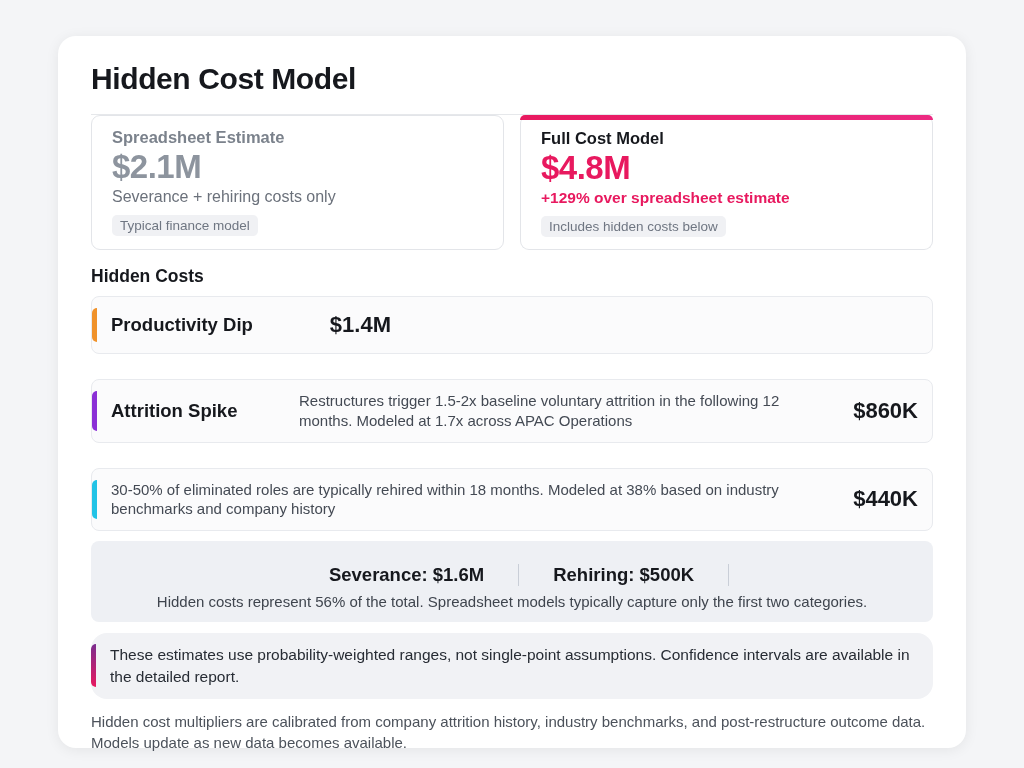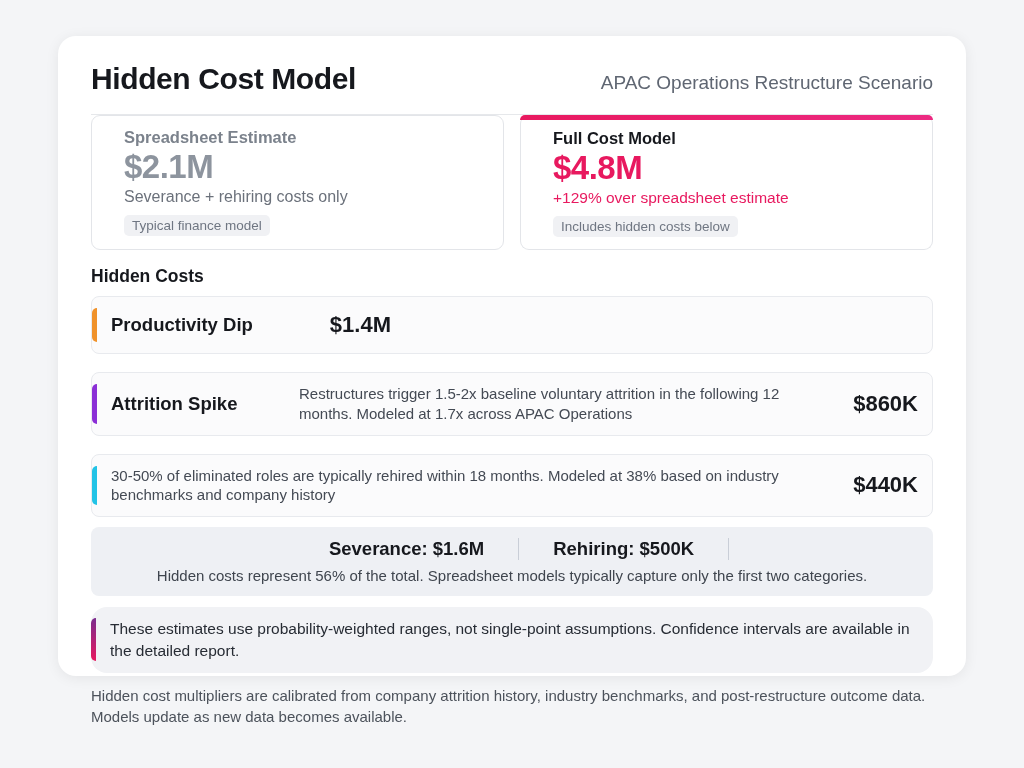--- a/index.html
+++ b/index.html
@@ -5,21 +5,21 @@
   * { box-sizing: border-box; margin: 0; padding: 0; }
   html, body {
     width: 1024px; height: 768px;
     background: #f4f5f7;
     font-family: "Liberation Sans", sans-serif;
     overflow: hidden;
   }
   .card {
     position: absolute;
     left: 58px; top: 36px;
-    width: 908px; height: 640px;
+    width: 908px; height: 712px;
     background: #ffffff;
     border-radius: 18px;
     box-shadow: 0 2px 14px rgba(0,0,0,0.07);
     padding: 26px 33px 0 33px;
   }
   
   .header {
     display: flex;
     align-items: baseline;
     justify-content: space-between;
@@ -45,21 +45,21 @@
   }
   
   .compare {
     display: flex;
     gap: 16px;
   }
   .cmp {
     flex: 1;
     border: 1px solid #e3e5e9;
     border-radius: 9px;
-    padding: 12px 14px 12px 32px;
+    padding: 12px 14px 12px 20px;
     position: relative;
     background: #fff;
     min-height: 132px;
   }
   .cmp.full {
     border-top: none;
     padding-top: 14px;
   }
   .cmp.full::before {
     content: "";
@@ -82,32 +82,32 @@
     color: #8d949e;
     letter-spacing: -0.5px;
     line-height: 1.12;
   }
   .cmp.full .cmp-value { color: #e8195f; }
   .cmp-desc {
     font-size: 16px;
     color: #6b717b;
     margin-top: 2px;
   }
-  .cmp.full .cmp-desc { color: #e8195f; font-weight: normal; font-size: 15.5px;}
+  .cmp.full .cmp-desc { color: #e8195f; font-weight: bold; font-size: 15.5px;}
   .cmp-tag {
     display: inline-block;
     margin-top: 9px;
     font-size: 13.5px;
     color: #6f7682;
     background: #f0f1f4;
     border-radius: 5px;
     padding: 3px 8px;
   }
   
-  .rows { display: flex; flex-direction: column; gap: 18px; }
+  .rows { display: flex; flex-direction: column; gap: 25px; }
   .row {
     display: flex;
     align-items: center;
     background: #fbfbfc;
     border: 1px solid #e8eaee;
     border-radius: 8px;
     padding: 11px 14px 11px 0;
     min-height: 58px;
     position: relative;
     overflow: hidden;
@@ -146,20 +146,21 @@
     margin-top: 10px;
     background: #eef0f4;
     border-radius: 8px;
     padding: 11px 14px 12px 14px;
   }
   .totals-line {
     display: flex;
     align-items: center;
     justify-content: center;
     gap: 0px;
+    margin-top: 12px;
   }
   .total-item {
     font-size: 18.5px;
     font-weight: bold;
     color: #16181d;
     padding: 0 34px;
   }
   .total-item.hidden-total { color: #e8195f; }
   .divider-v {
     width: 1px;
@@ -202,21 +203,20 @@
     line-height: 1.38;
   }
 </style>
 </head>
 <body>
 
 <div class="card">
 
   <div class="header">
     <div class="title">Hidden Cost Model</div>
-    <div class="subtitle">APAC Operations Restructure Scenario</div>
   </div>
 
 
   <div class="compare">
     <div class="cmp">
       <div class="cmp-label">Spreadsheet Estimate</div>
       <div class="cmp-value">$2.1M</div>
       <div class="cmp-desc">Severance + rehiring costs only</div>
       <div class="cmp-tag">Typical finance model</div>
     </div>

